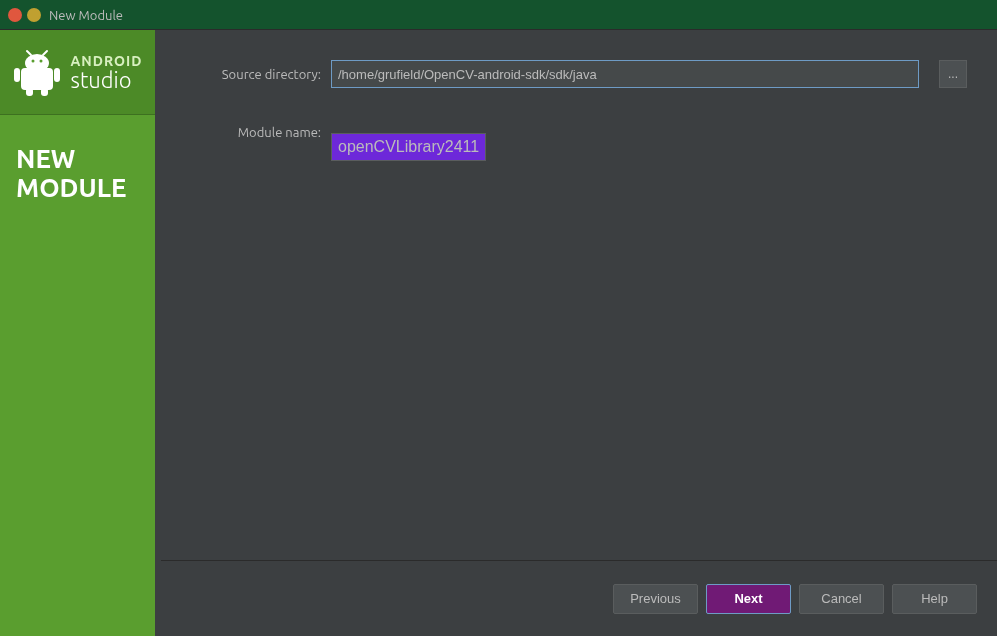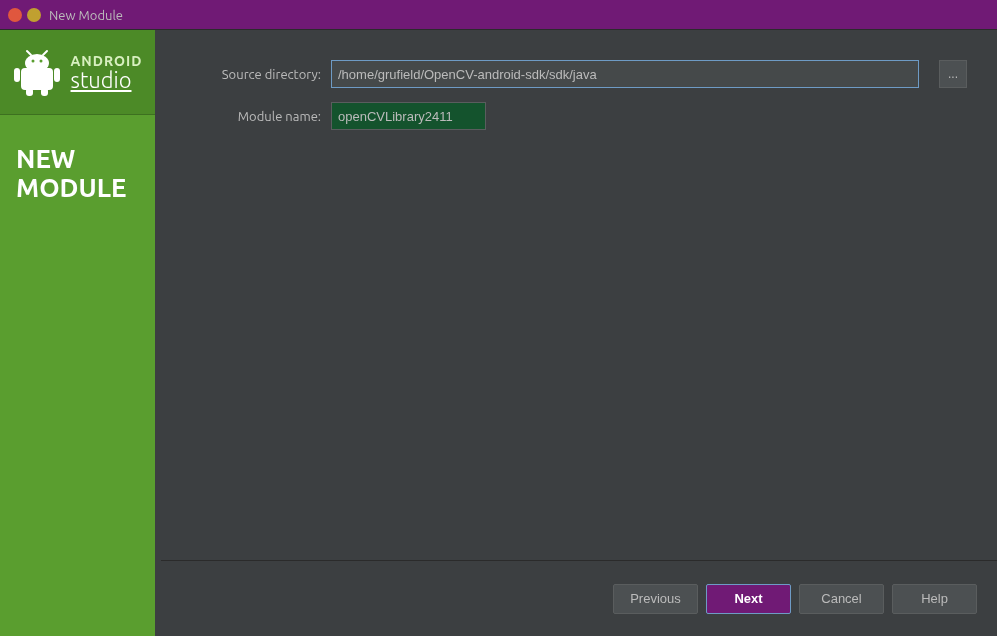--- a/index.html
+++ b/index.html
@@ -8,21 +8,21 @@
       width: 997px;
       height: 636px;
       background: #3c3f41;
       font-family: 'Ubuntu', 'DejaVu Sans', Arial, sans-serif;
       font-size: 13px;
       color: #bbbbbb;
       overflow: hidden;
     }
 
     .title-bar {
-      background: #701a75;
+      background: #14532d;
       height: 30px;
       display: flex;
       align-items: center;
       padding: 0 8px;
       gap: 8px;
       border-bottom: 1px solid #2b2b2b;
     }
 
     .title-bar-buttons {
       display: flex;
@@ -90,21 +90,20 @@
       letter-spacing: 1px;
       font-weight: bold;
       text-transform: uppercase;
     }
 
     .studio-label {
       font-size: 22px;
       color: #ffffff;
       font-weight: 300;
       line-height: 1;
-      text-decoration: underline;
     }
 
     .new-module-text {
       padding: 30px 16px;
       text-align: left;
       width: 100%;
     }
 
     .new-module-text .line1 {
       font-size: 26px;
@@ -174,27 +173,28 @@
       cursor: pointer;
       display: flex;
       align-items: center;
       justify-content: center;
       font-size: 12px;
       flex-shrink: 0;
     }
 
     .module-input {
       width: 155px;
-      background: #14532d;
+      background: #6d28d9;
       border: 1px solid #5a5d5e;
       color: #bbbbbb;
-      font-size: 13px;
+      font-size: 16px;
       padding: 4px 6px;
       outline: none;
       height: 28px;
+      margin-top: 31px;
     }
 
     .bottom-bar {
       height: 76px;
       display: flex;
       align-items: center;
       justify-content: flex-end;
       gap: 8px;
       border-top: 1px solid #2b2b2b;
       padding: 0 10px;

